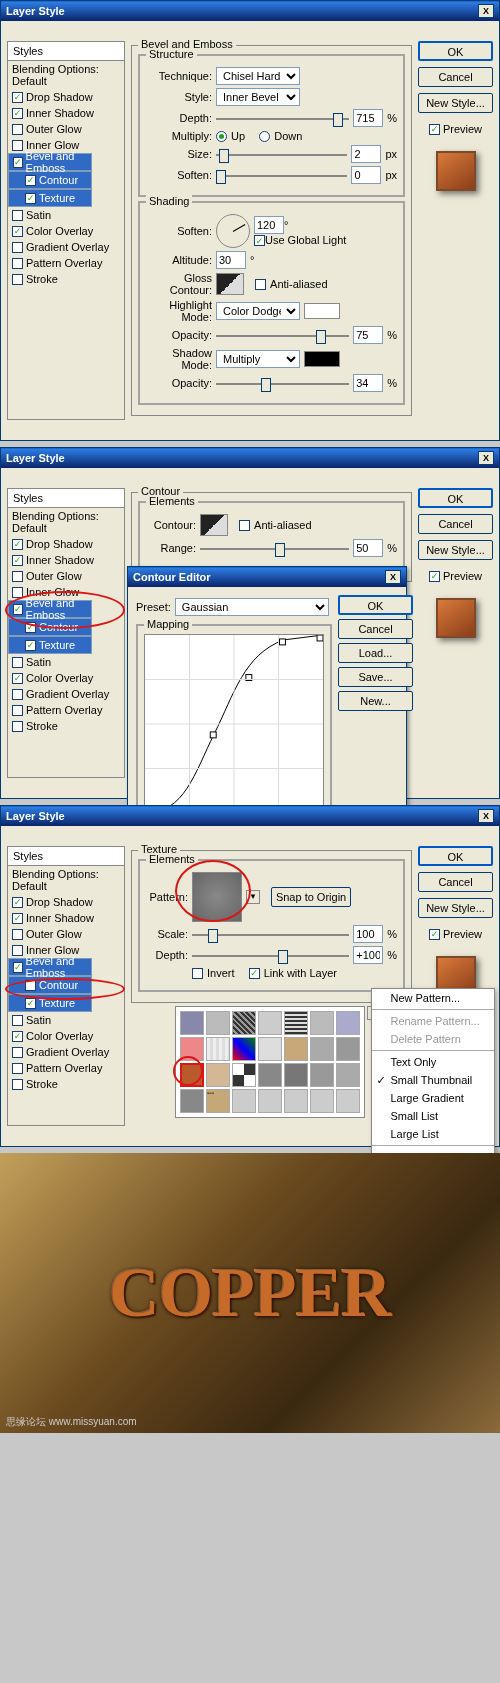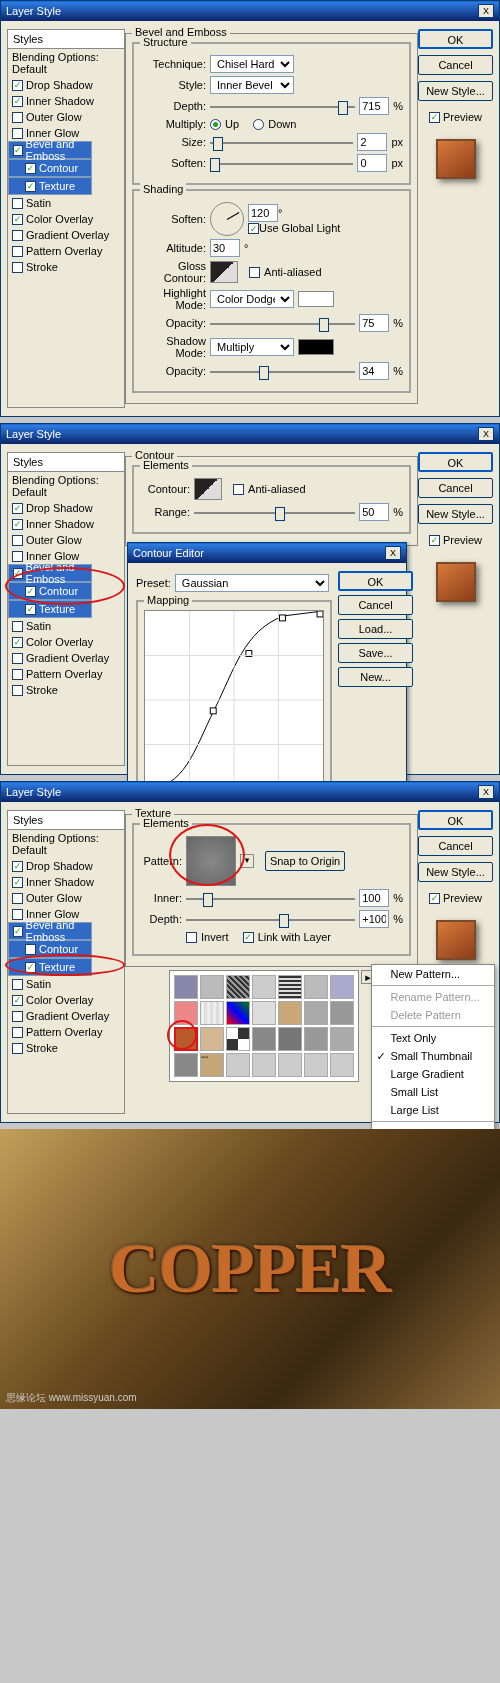--- a/index.html
+++ b/index.html
@@ -1,20 +1,20 @@
 <!DOCTYPE html>
 <html><head>
 <meta charset="utf-8">
 <style>
 *{box-sizing:border-box;margin:0;padding:0;font-family:Tahoma,sans-serif;font-size:11px}
 body{background:#c8c8c8;width:500px}
 .dialog{background:#ece9d8;border:1px solid #003c74;margin-bottom:6px;position:relative}
-.titlebar{background:linear-gradient(#0058c7,#2e7de4 5%,#0a246a);color:#fff;font-weight:normal;padding:3px 5px;display:flex;justify-content:space-between;align-items:center}
+.titlebar{background:linear-gradient(#0058c7,#2e7de4 5%,#0a246a);color:#fff;font-weight:bold;padding:3px 5px;display:flex;justify-content:space-between;align-items:center}
 .titlebar .closebtn{width:16px;height:14px;background:#ece9d8;border:1px solid #003c74;color:#000;font-size:9px;text-align:center;line-height:12px;cursor:pointer}
-.body{display:flex;padding:8px 6px;gap:0}
+.body{display:flex;padding:20px 6px;gap:6px}
 .sidebar{border:1px solid #888;width:118px}
 .sidebar .hdr{border-bottom:1px solid #888;padding:3px 5px;background:#fff}
 .sidebar .item{padding:2px 4px;display:flex;align-items:center;gap:3px}
 .sidebar .sub{padding-left:16px}
 .sidebar .sel{background:#316ac5;color:#fff}
 .cb{width:11px;height:11px;border:1px solid #1c3e6f;background:#fff;display:inline-flex;align-items:center;justify-content:center;font-size:9px;color:#21a121}
 .right{display:flex;flex-direction:column;gap:6px;align-items:center}
 .btn{width:75px;height:20px;background:#ece9d8;border:1px solid #003c74;border-radius:2px;cursor:pointer;text-align:center;line-height:18px}
 .btn.def{border:2px solid #0058c7}
 .preview-chk{display:flex;align-items:center;gap:3px;margin-top:4px}
@@ -408,21 +408,21 @@
           </div>
         </div>
  </div>
  <div class="mid" style="position:relative">
   <div class="grp">
    <span class="lbl">Texture</span>
    <div class="innergrp">
     <span class="lbl">Elements</span>
     <div class="row"><span class="rl" style="width:42px">Pattern:</span><span class="pat-sw"></span><span style="width:14px;height:14px;border:1px solid #888;text-align:center;font-size:9px">▾</span>&nbsp;<div class="btn" style="width:80px">Snap to Origin</div></div>
     <div class="row">
-              <span class="rl" style="width:42px">Inner:</span>
+              <span class="rl" style="width:42px">Scale:</span>
               <div class="slider" style="--p:10%"></div>
               <input class="inp" value="100" style="">
               <span>%</span>
             </div>
     <div class="row">
               <span class="rl" style="width:42px">Depth:</span>
               <div class="slider" style="--p:55%"></div>
               <input class="inp" value="+100" style="">
               <span>%</span>
             </div>

